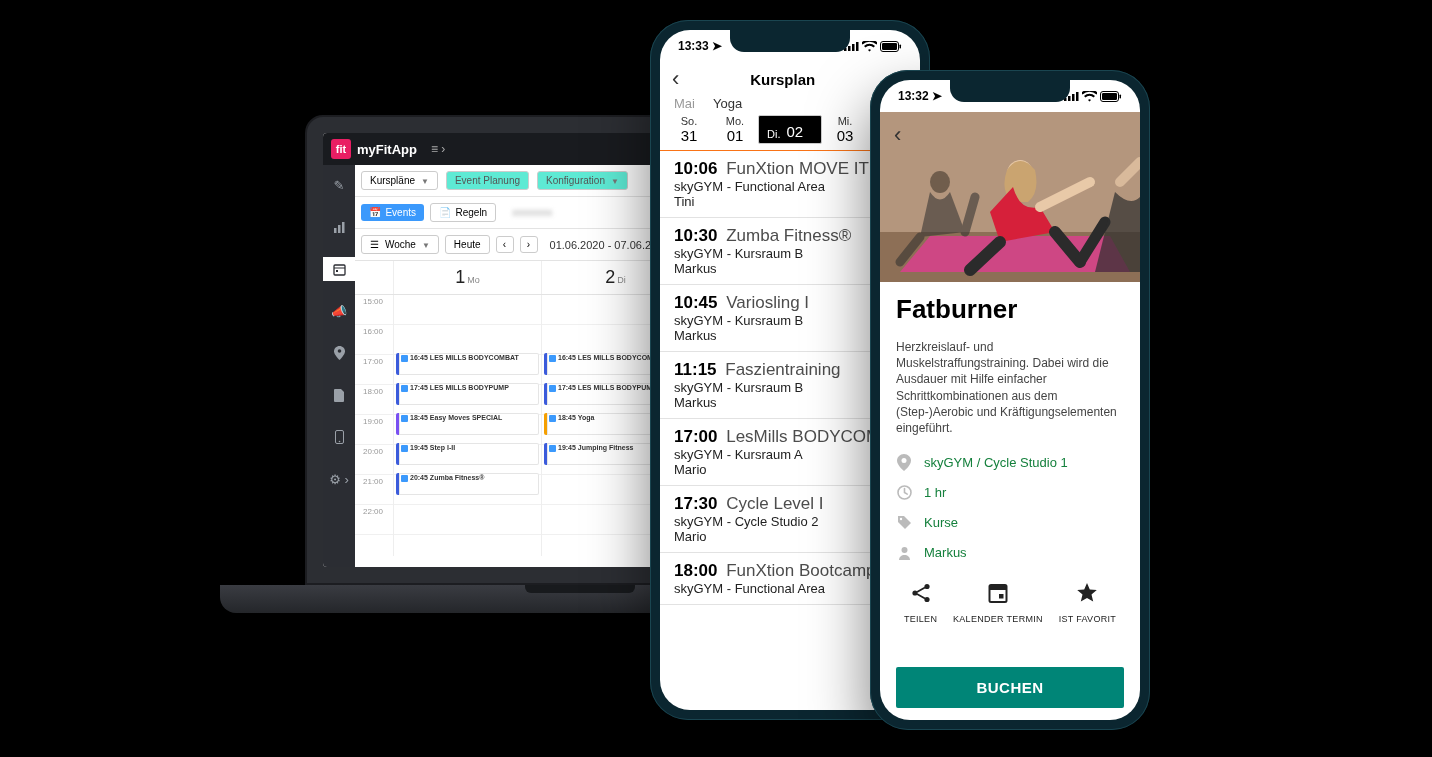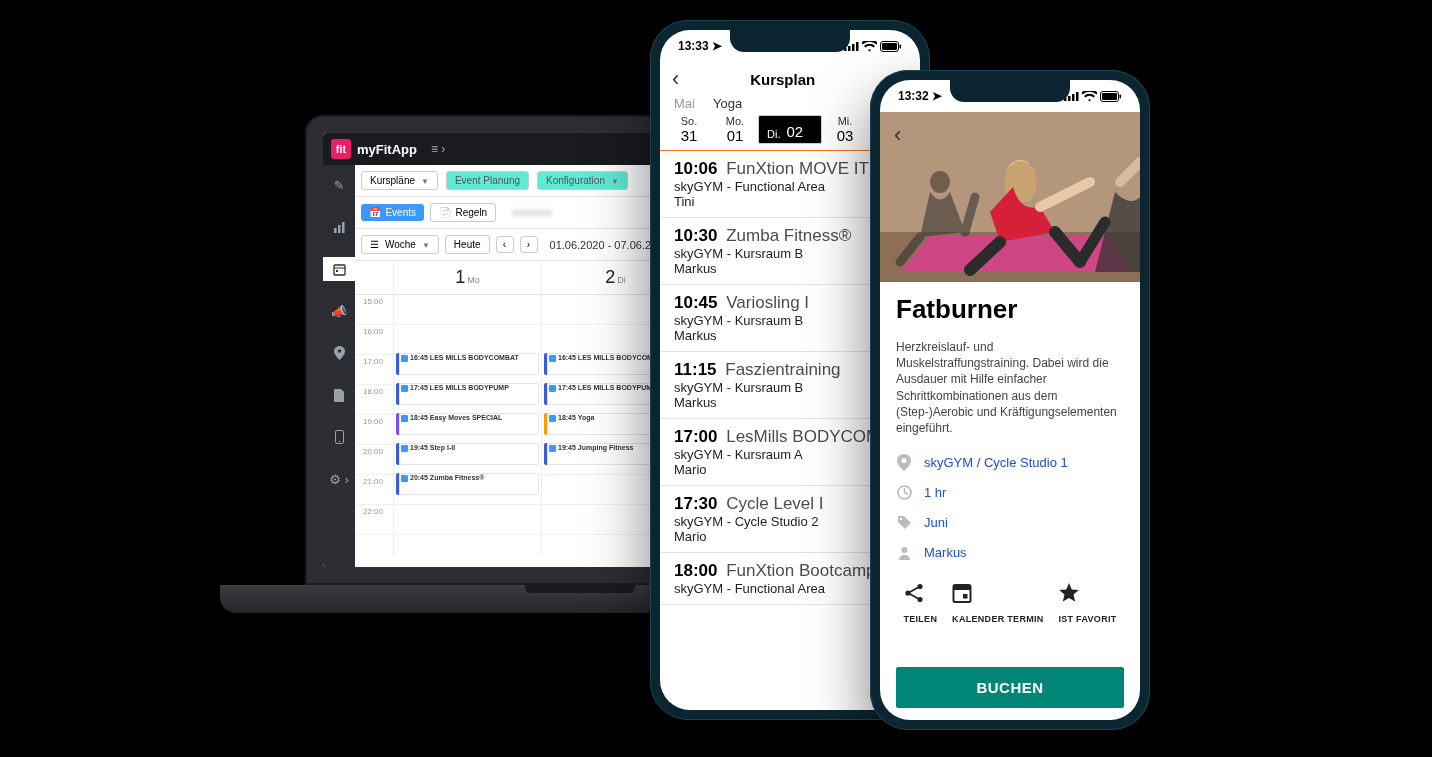--- a/index.html
+++ b/index.html
@@ -84,25 +84,25 @@
 .p1-item .line2,.p1-item .line3{font-size:13px;color:#222;font-weight:400}
 
 
 .phone2{left:870px;top:70px;height:660px}
 .p2-back{position:absolute;top:42px;left:14px;font-size:22px;color:#333;z-index:4}
 .p2-hero{height:170px;background:linear-gradient(135deg,#a88b76 0%,#c9a88f 40%,#e6d0bc 100%);position:relative;overflow:hidden}
 .p2-hero svg{position:absolute;inset:0}
 .p2-body{padding:12px 16px;display:flex;flex-direction:column;flex:1}
 .p2-title{font-size:26px;font-weight:700;margin-bottom:14px}
 .p2-desc{font-size:12px;color:#444;line-height:1.35;margin-bottom:18px}
-.p2-meta{display:flex;flex-direction:column;gap:14px;font-size:13px;color:#1d4ed8}
+.p2-meta{display:flex;flex-direction:column;gap:14px;font-size:13px;color:#15803d}
 .p2-meta-row{display:flex;align-items:center;gap:12px}
 .p2-meta-row .mi{width:16px;height:16px;display:flex;align-items:center;justify-content:center;color:#bbb}
 .p2-actions{display:flex;justify-content:space-around;margin-top:22px;margin-bottom:12px}
-.p2-action{display:flex;flex-direction:column;align-items:flex-start;gap:4px;font-size:9px;font-weight:700;color:#222;letter-spacing:.3px}
+.p2-action{display:flex;flex-direction:column;align-items:center;gap:4px;font-size:9px;font-weight:400;color:#222;letter-spacing:.3px}
 .p2-action .ai{font-size:22px;color:#222}
 .p2-book{background:#008577;color:#fff;text-align:center;padding:12px;font-weight:800;font-size:15px;letter-spacing:.5px;border-radius:2px;margin-top:auto}
 </style>
 </head>
 <body>
 
 <div class="laptop">
   <div class="laptop-bezel">
     <div class="laptop-screen">
       <div class="app-header">
@@ -423,21 +423,21 @@
             </span>
           <span>1 hr</span>
         </div>
         <div class="p2-meta-row">
           <span class="mi">
               <svg width="15" height="15" viewBox="0 0 15 15">
                 <path d="M1 1h6l7 7-6 6-7-7z" fill="#bbb"></path>
                 <circle cx="4" cy="4" r="1.2" fill="#fff"></circle>
               </svg>
             </span>
-          <span>Juni</span>
+          <span>Kurse</span>
         </div>
         <div class="p2-meta-row">
           <span class="mi">
               <svg width="15" height="15" viewBox="0 0 15 15">
                 <circle cx="7.5" cy="5" r="3" fill="#bbb"></circle>
                 <path d="M2 15c0-3 2.5-5 5.5-5s5.5 2 5.5 5z" fill="#bbb"></path>
               </svg>
             </span>
           <span>Markus</span>
         </div>

